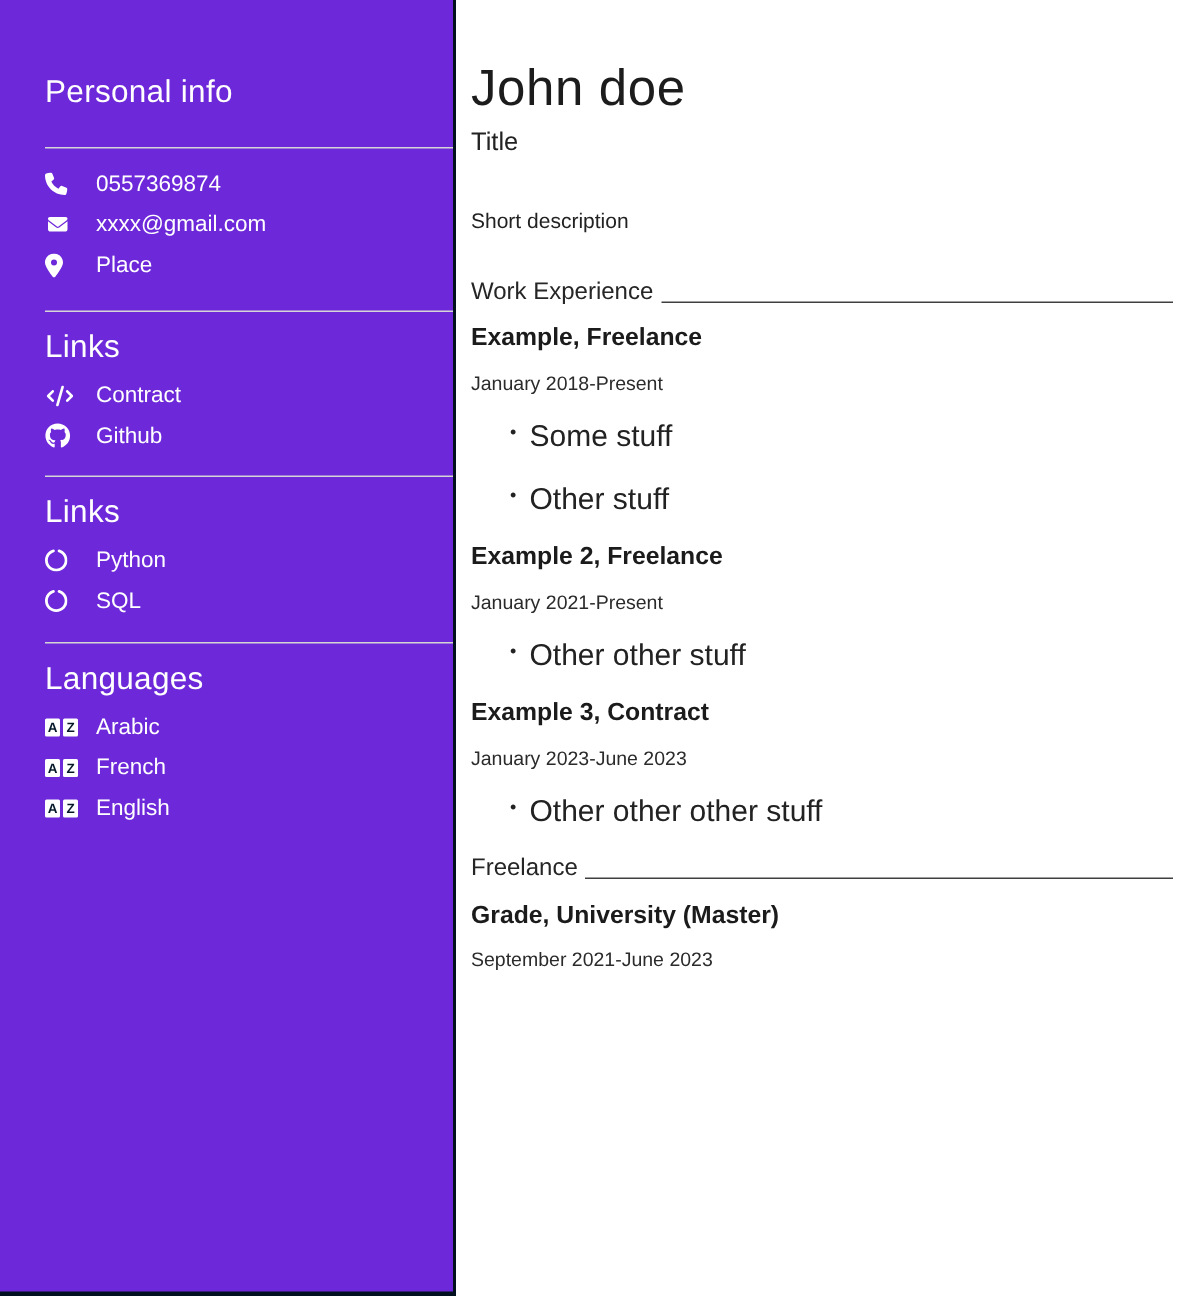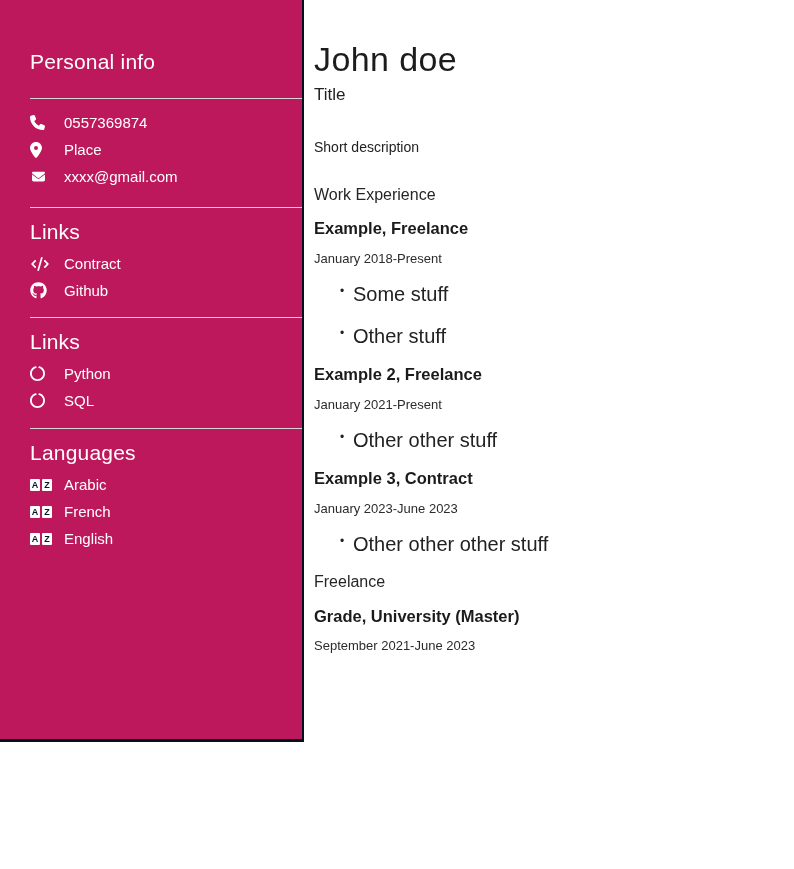--- a/index.html
+++ b/index.html
@@ -7,23 +7,23 @@
     width: 794px; height: 869px;
     background: #ffffff;
     font-family: "Liberation Sans", sans-serif;
     position: relative;
     overflow: hidden;
   }
 
   
   .sidebar {
     position: absolute; left: 0; top: 0;
-    width: 304px; height: 742px;
+    width: 304px; height: 864px;
     box-sizing: border-box;
-    background: #be185d;
+    background: #6d28d9;
     color: #ffffff;
     padding: 50px 0 0 30px;
     border-right: 2px solid #02111f;
     border-bottom: 3px solid #02111f;
   }
   .sidebar h2 {
     font-size: 21px; font-weight: 400;
     margin: 12px 0 0; letter-spacing: .2px;
   }
   .sidebar h2.first { margin-top: 0; }
@@ -65,21 +65,21 @@
   }
   .main h1 {
     font-size: 34px; font-weight: 400;
     margin: 0; line-height: 1; color: #1c1c1c; letter-spacing: .4px;
   }
   .subtitle { font-size: 17px; margin-top: 9px; color: #222; }
   .desc { font-size: 14px; margin: 34px 0 0; color: #222; }
 
   .section-head {
     display: flex; margin-top: 31px;
-    font-size: 16px; color: #262626; font-weight: 400; flex-direction: column;
+    font-size: 16px; color: #262626; font-weight: 400;
   }
   .section-head .rule {
     flex: 1; border-bottom: 1px solid #3f3f3f;
     margin: 0 0 2px 5px; align-self: flex-end;
   }
   .section-head.edu { margin-top: 17px; }
 
   .entry-title {
     font-size: 16.5px; font-weight: 700;
     margin: 12px 0 0; color: #1b1b1b;
@@ -112,33 +112,33 @@
       <li class="side-row">
         <span class="icon-cell">
           <svg width="15" height="15" viewBox="0 0 512 512" fill="#ffffff">
               <path d="M164.9 24.6c-7.7-18.6-28-28.5-47.4-23.2l-88 24C12.1 30.2 0 46 0 64C0 311.4 200.6 512 448 512c18 0 33.8-12.1 38.6-29.5l24-88c5.3-19.4-4.6-39.7-23.2-47.4l-96-40c-16.3-6.8-35.2-2.1-46.3 11.6L304.7 368C234.3 334.7 177.3 277.7 144 207.3L193.3 167c13.7-11.2 18.4-30 11.6-46.3l-40-96z"></path>
             </svg>
         </span>
         <span class="side-label">0557369874</span>
       </li>
       <li class="side-row">
         <span class="icon-cell">
+          <svg width="17" height="13" viewBox="0 0 512 512" fill="#ffffff">
+              <path d="M48 64C21.5 64 0 85.5 0 112c0 15.1 7.1 29.3 19.2 38.4L236.8 313.6c11.4 8.5 27 8.5 38.4 0L492.8 150.4c12.1-9.1 19.2-23.3 19.2-38.4c0-26.5-21.5-48-48-48H48zM0 176V384c0 35.3 28.7 64 64 64H448c35.3 0 64-28.7 64-64V176L294.4 339.2c-22.8 17.1-54 17.1-76.8 0L0 176z"></path>
+            </svg>
+        </span>
+        <span class="side-label">xxxx@gmail.com</span>
+      </li>
+      <li class="side-row">
+        <span class="icon-cell">
           <svg width="12" height="16" viewBox="0 0 384 512" fill="#ffffff">
               <path d="M215.7 499.2C267 435 384 279.4 384 192C384 86 298 0 192 0S0 86 0 192c0 87.4 117 243 168.3 307.2c12.3 15.3 35.1 15.3 47.4 0zM192 128a64 64 0 1 1 0 128 64 64 0 1 1 0-128z"></path>
             </svg>
         </span>
         <span class="side-label">Place</span>
-      </li>
-      <li class="side-row">
-        <span class="icon-cell">
-          <svg width="17" height="13" viewBox="0 0 512 512" fill="#ffffff">
-              <path d="M48 64C21.5 64 0 85.5 0 112c0 15.1 7.1 29.3 19.2 38.4L236.8 313.6c11.4 8.5 27 8.5 38.4 0L492.8 150.4c12.1-9.1 19.2-23.3 19.2-38.4c0-26.5-21.5-48-48-48H48zM0 176V384c0 35.3 28.7 64 64 64H448c35.3 0 64-28.7 64-64V176L294.4 339.2c-22.8 17.1-54 17.1-76.8 0L0 176z"></path>
-            </svg>
-        </span>
-        <span class="side-label">xxxx@gmail.com</span>
       </li>
     </ul>
 
     <hr class="d2">
     <h2>Links</h2>
 
     <ul class="side-list tight">
       <li class="side-row">
         <span class="icon-cell">
           <svg width="20" height="14" viewBox="0 0 640 512" fill="#ffffff">

